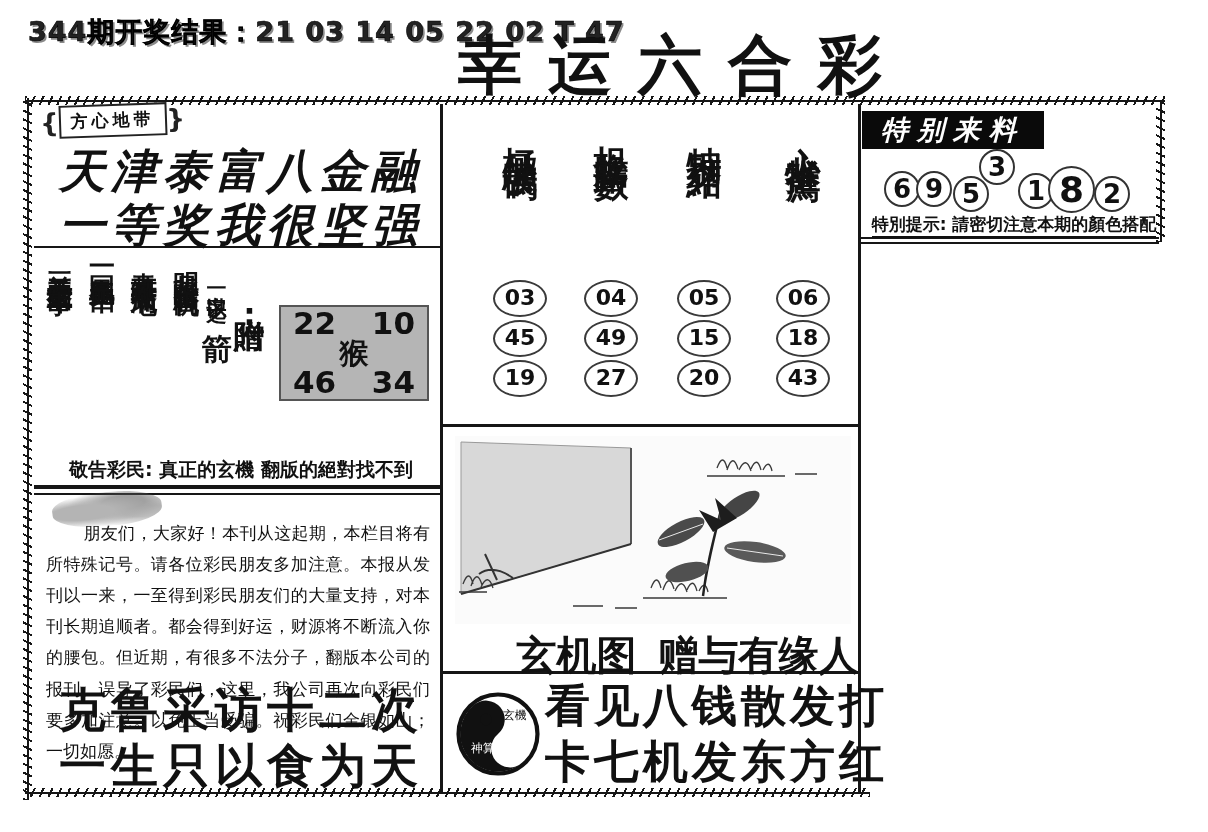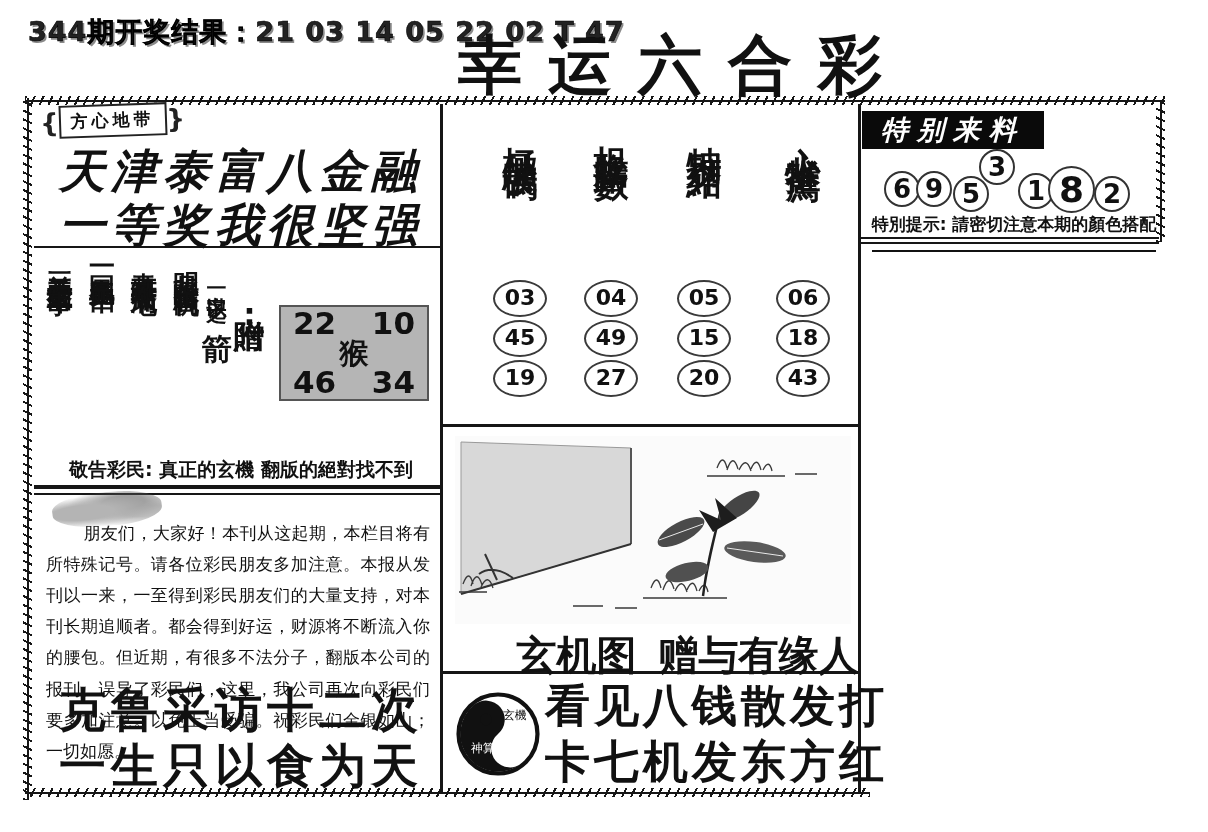--- a/index.html
+++ b/index.html
@@ -72,21 +72,21 @@
     font-weight:bold;white-space:nowrap;margin-left:36px;}
   .mystery-caption .gap{display:inline-block;width:22px;}
 
   
   .special-header{left:862px;top:111px;width:182px;height:38px;background:#0a0a0a;color:#fff;
     font-size:27px;font-weight:bold;letter-spacing:9px;text-align:center;line-height:38px;font-style:italic;}
   .sp-circle{border:2px solid #333;border-radius:50%;box-sizing:border-box;background:#fff;
     width:36px;height:36px;text-align:center;line-height:32px;font-size:26px;font-weight:600;}
   .sp-circle.big{width:47px;height:47px;line-height:43px;font-size:36px;font-weight:bold;}
   .special-tip{left:866px;top:213px;width:296px;text-align:center;font-size:17px;font-weight:bold;white-space:nowrap;}
-  .special-tip span{border-bottom:2px solid #111;padding-bottom:16px;}
+  .special-tip span{border-bottom:2px solid #111;padding-bottom:2px;}
 
   
   .br-line{left:545px;width:312px;text-align:center;font-size:45px;font-weight:bold;
     letter-spacing:4px;white-space:nowrap;}
 </style>
 </head>
 <body>
 
 <div id="page">
 

